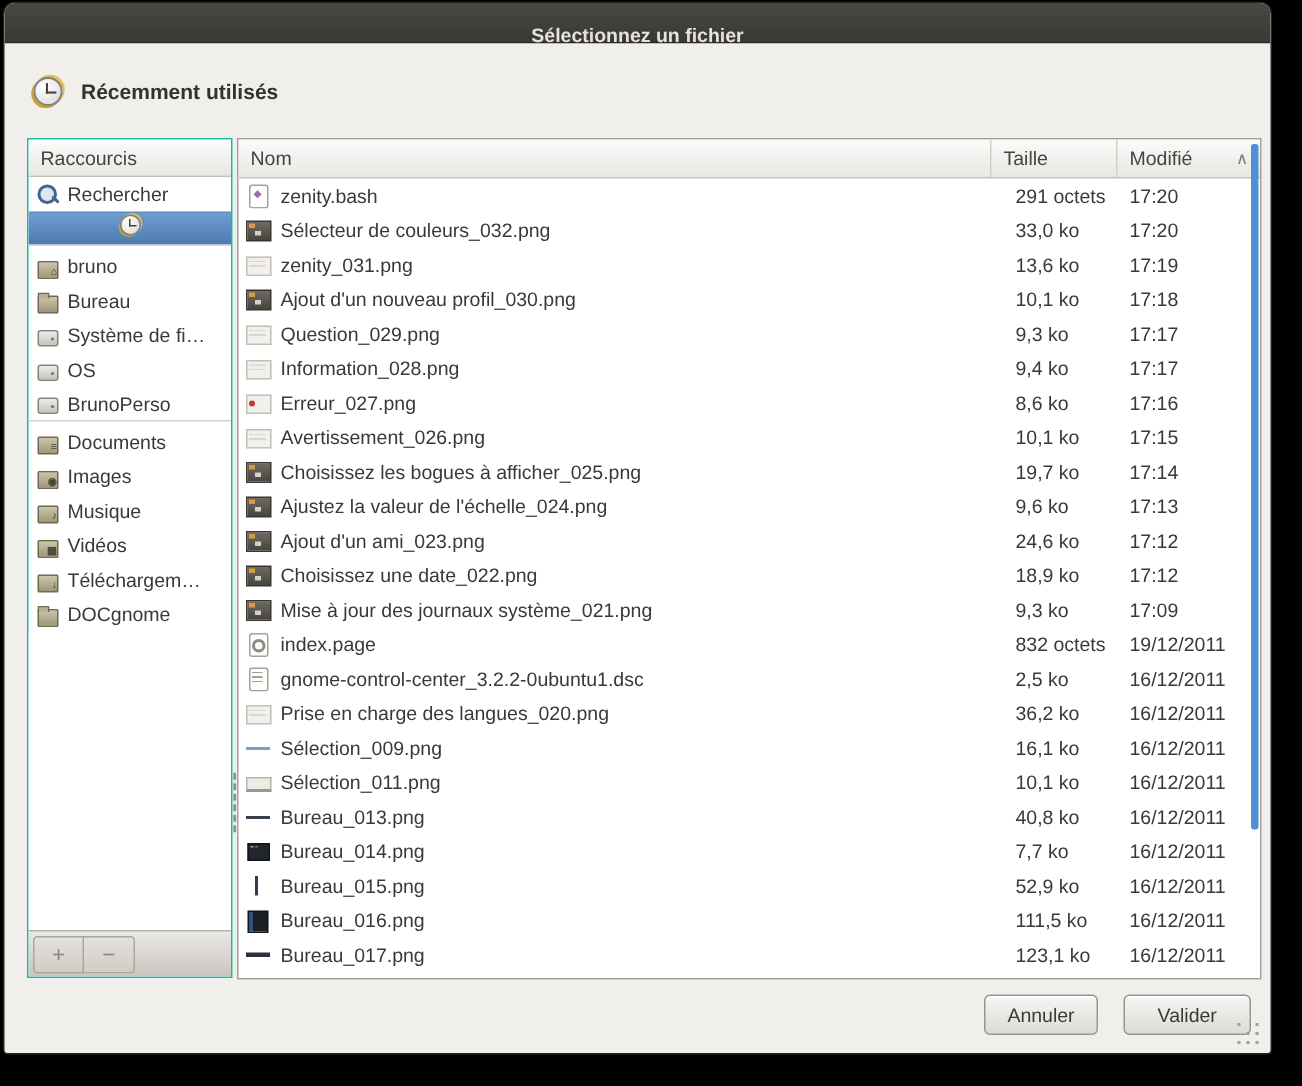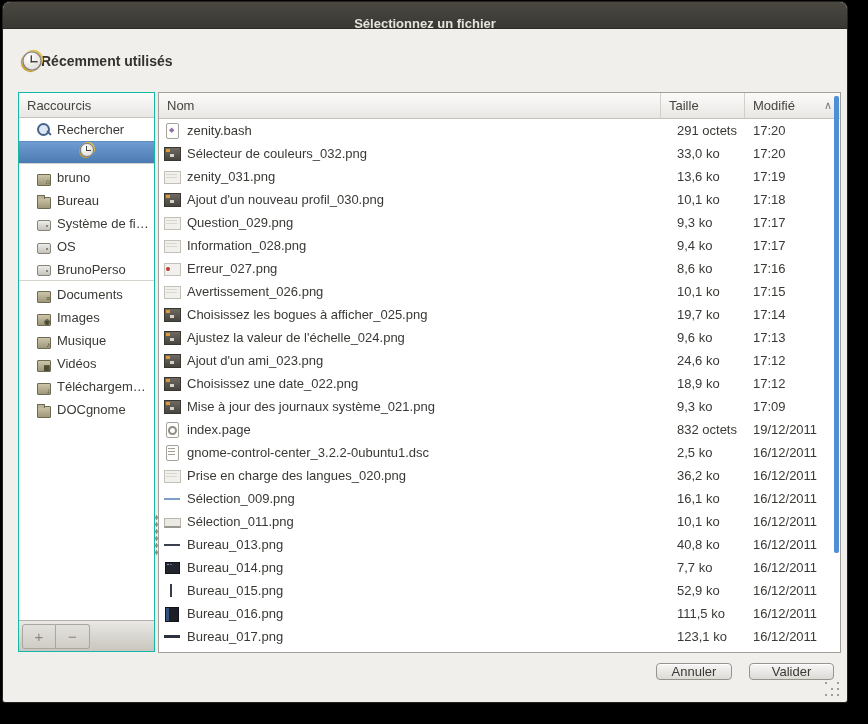--- a/index.html
+++ b/index.html
@@ -21,21 +21,21 @@
   .titlebar {
     height:27px;
     background:linear-gradient(#4a4841,#393833);
     border-radius:7px 7px 0 0;
     border-bottom:1px solid #2c2b27;
     display:flex; align-items:center; justify-content:center;
   }
   .titlebar span { color:#e6e3dc; font-weight:bold; font-size:13px;margin-top:16px; }
 
   
-  .location-header { position:absolute; left:21px; top:46px; display:flex; align-items:center; gap:1px; height:26px; }
+  .location-header { position:absolute; left:21px; top:46px; display:flex; align-items:center; gap:14px; height:26px; }
   .location-title { font-weight:bold; font-size:14px; color:#33322d; }
 
   
   .icon { width:16px; height:16px; position:relative; display:inline-block; flex:none; }
   .icon.lg { transform:scale(1.4); transform-origin:center; }
 
   
   [data-name="recent-clock-icon"]::before {
     content:""; position:absolute; left:1px; top:1px; width:12px; height:12px;
     background:radial-gradient(circle at 35% 30%, #ffffff, #d9d7d2);
@@ -88,21 +88,21 @@
   }
   .sidebar-header {
     height:25px; flex:none;
     background:linear-gradient(#fbfbfa,#e9e7e4);
     border-bottom:1px solid #c6c3bd;
     display:flex; align-items:center; padding:0 8px;
     font-size:13px; color:#45443f;
   }
   .shortcut-row {
     height:23px; flex:none; display:flex; align-items:center; gap:5px;
-    padding:0 17px; font-size:13px; white-space:nowrap; overflow:hidden;text-align:right;
+    padding:0 5px; font-size:13px; white-space:nowrap; overflow:hidden;text-align:right;
   }
   .shortcut-row.selected {
     background:linear-gradient(#6f9cd0,#4c7bb3);
     border-top:1px solid #5e8cc0; color:#fff;flex-direction:column;
   }
   .shortcut-row.sep-after { border-bottom:1px solid #d6d3cd; margin-bottom:2px; }
   .sidebar-filler { flex:1; background:#fff; }
   .sidebar-toolbar {
     height:31px; flex:none;
     border-top:1px solid #b5b2ab;
@@ -217,21 +217,21 @@
   }
 
   
   .scroll-thumb {
     position:absolute; right:1px; top:3px; width:5px; height:457px;
     background:#4e8fd6; border-radius:2px;
   }
 
   
   .btn {
-    position:absolute; height:17px;
+    position:absolute; height:27px;
     border:1px solid #97948d; border-radius:4px;
     background:linear-gradient(#f7f6f5,#dddbd6);
     font-size:13px; color:#3a3935; font-family:"Liberation Sans",sans-serif;
     box-shadow:inset 0 1px 0 #fff;
   }
   .btn-cancel { left:653px; top:661px; width:76px; }
   .btn-ok { left:746px; top:661px; width:85px; }
 
   
   .resize-grip { position:absolute; right:6px; bottom:4px; width:18px; height:18px; }

